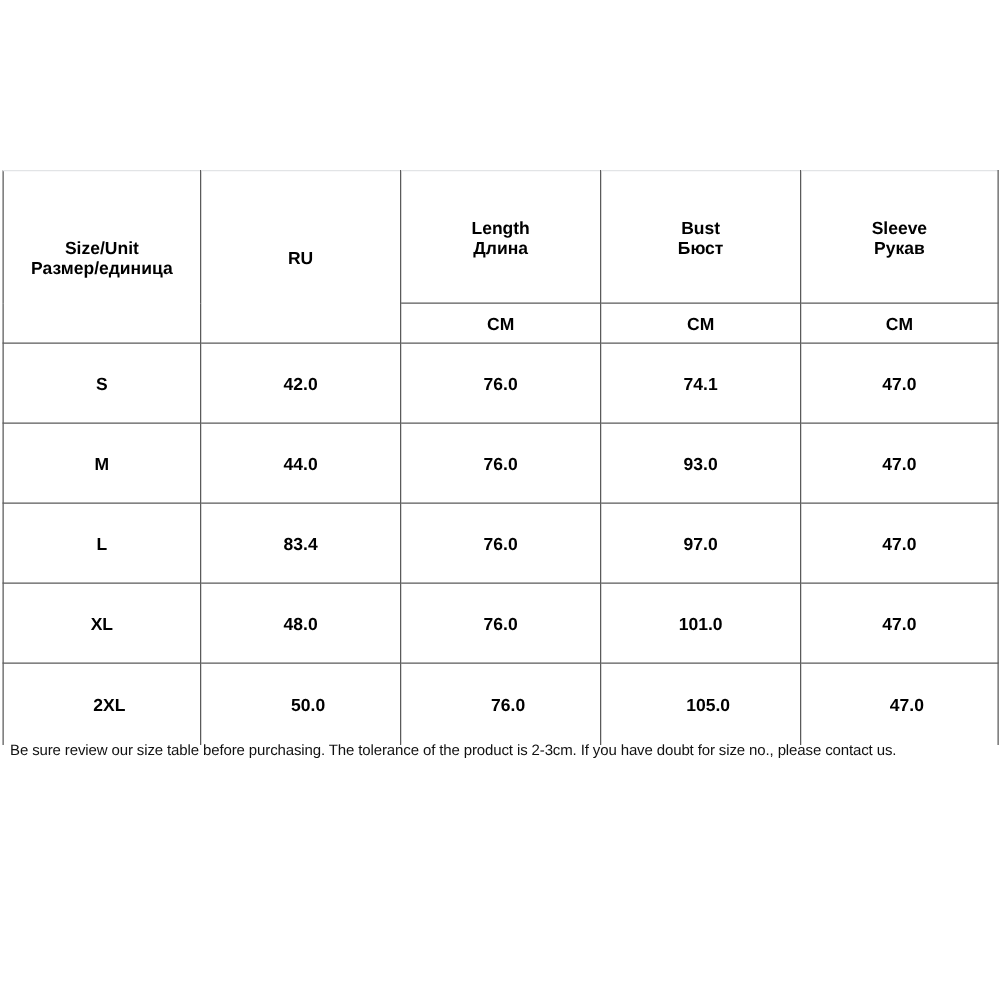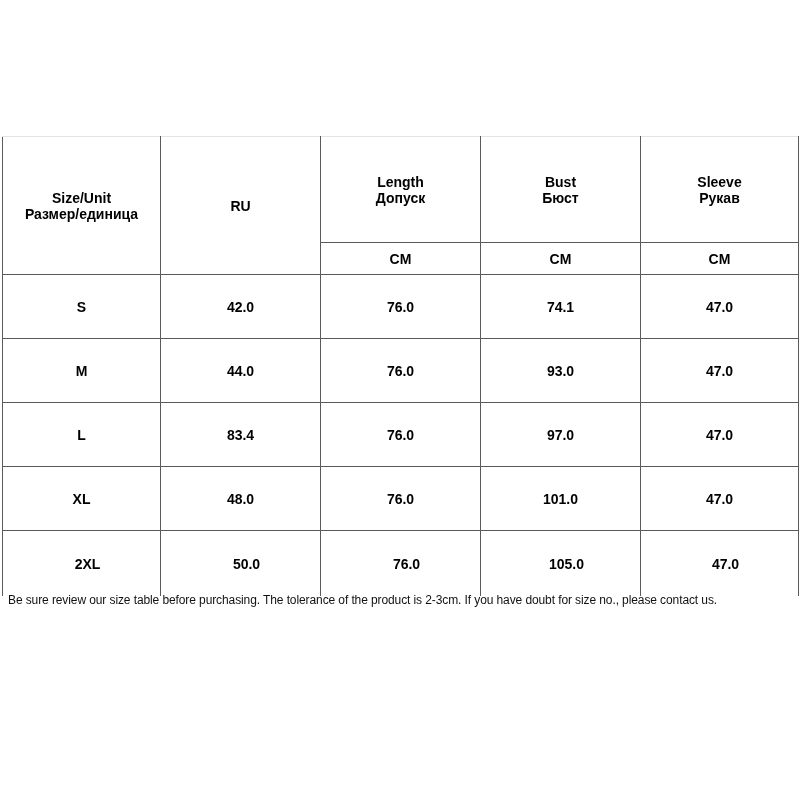--- a/index.html
+++ b/index.html
@@ -101,21 +101,21 @@
       <tr>
         <th class="hdr-tall" rowspan="2">
           <span class="hdr-line2">Size/Unit</span>
           <span class="hdr-line2">Размер/единица</span>
         </th>
         <th class="hdr-tall" rowspan="2">
           <span class="hdr-line2">RU</span>
         </th>
         <th class="hdr-main">
           <span class="hdr-line2">Length</span>
-          <span class="hdr-line2">Допуск</span>
+          <span class="hdr-line2">Длина</span>
         </th>
         <th class="hdr-main">
           <span class="hdr-line2">Bust</span>
           <span class="hdr-line2">Бюст</span>
         </th>
         <th class="hdr-main">
           <span class="hdr-line2">Sleeve</span>
           <span class="hdr-line2">Рукав</span>
         </th>
       </tr>

